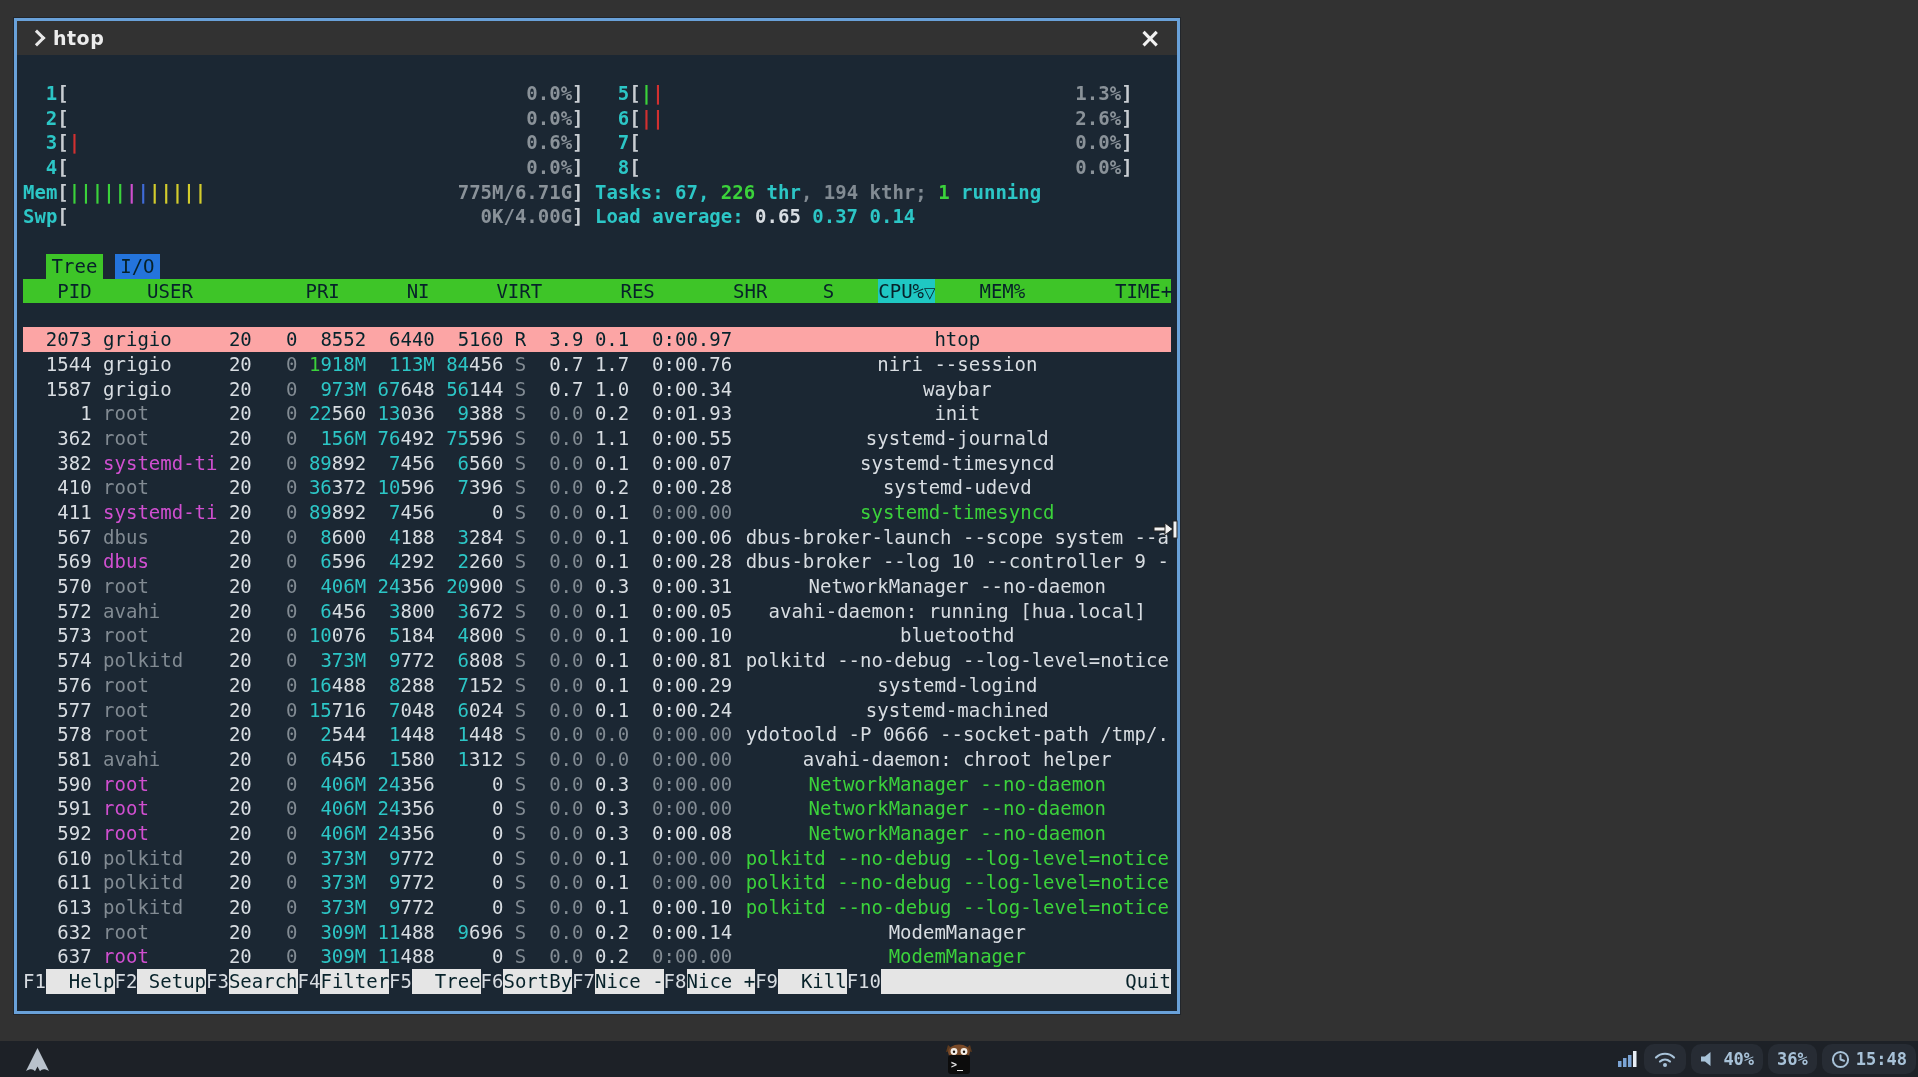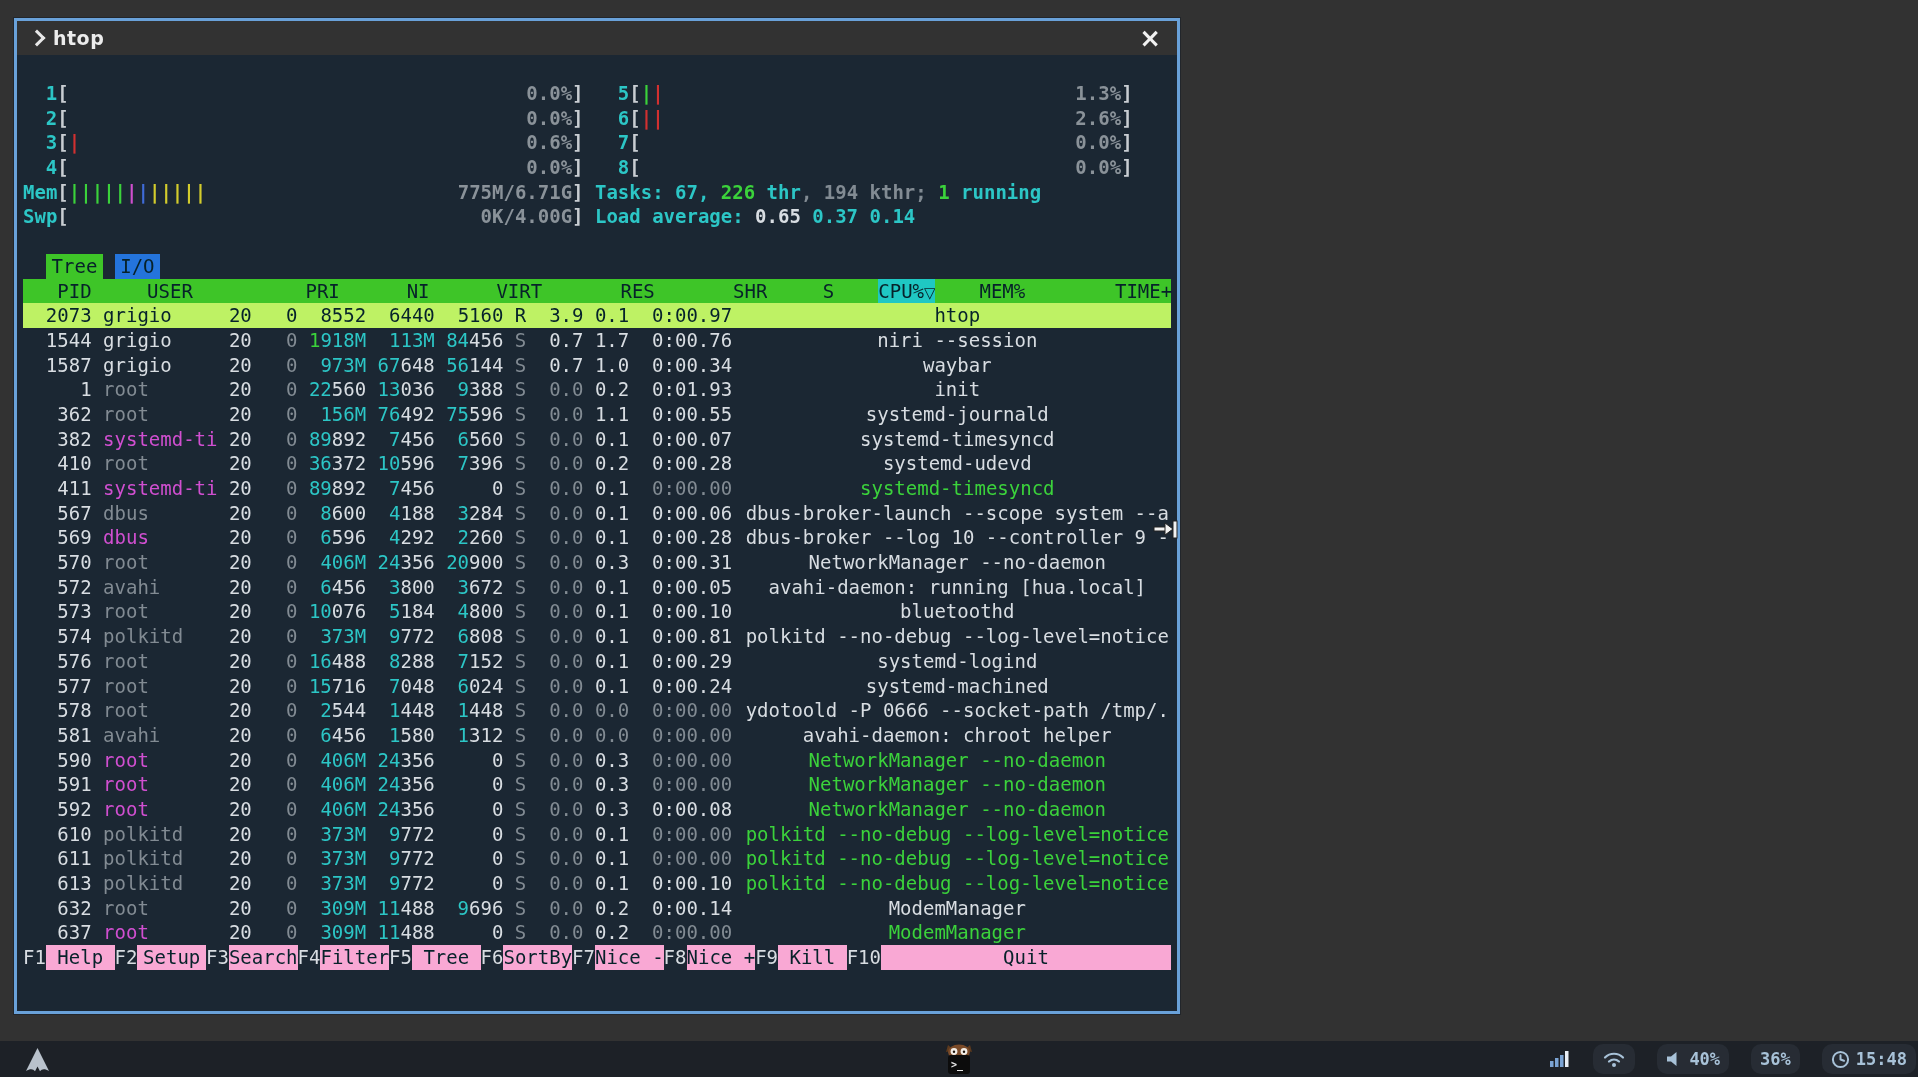--- a/index.html
+++ b/index.html
@@ -58,37 +58,37 @@
   .c-user{width:11ch;text-align:left;box-sizing:border-box;padding-left:1ch}
   .c-pri{width:3ch}
   .c-ni{width:4ch}
   .c-virt,.c-res,.c-shr{width:6ch}
   .c-s{width:2ch}
   .c-cpu{width:5ch}
   .c-mem{width:4ch}
   .c-time{width:9ch}
   .c-cmd{flex:1 1 auto;text-align:center;box-sizing:border-box;padding-left:1ch;overflow:hidden}
   .prow{cursor:default;}
-  .prow.selected{background:#bef264;}
+  .prow.selected{background:#fca5a5;margin-top:24px;}
   .prow.selected .cell,.prow.selected .cell span{color:#06232b !important;}
   .tria{font-family:"DejaVu Sans",sans-serif;font-size:15px;}
 
   
   .fbar{display:flex;}
   .fnum{white-space:pre;color:#d8dde2;}
-  .fdesc{display:inline-block;width:6ch;white-space:pre;background:#f9a8d4;color:#07222a;
-    text-align:center;overflow:hidden;}
+  .fdesc{display:inline-block;width:6ch;white-space:pre;background:#e5e5e5;color:#07222a;
+    text-align:right;overflow:hidden;}
   .fdesc.grow{flex:1 1 auto;}
 
   
   .taskbar{position:absolute;left:0;bottom:0;width:100%;height:36px;background:#1d2127;
     display:flex;align-items:center;}
   .tb-left{margin-left:24px;display:flex;align-items:center;}
   .tb-center{position:absolute;left:50%;transform:translateX(-50%);top:2px;}
-  .tb-right{margin-left:auto;display:flex;align-items:center;gap:22px;margin-right:2px;height:100%;}
+  .tb-right{margin-left:auto;display:flex;align-items:center;gap:5px;margin-right:2px;height:100%;}
   .pill{background:#272c34;border-radius:10px;height:30px;display:flex;align-items:center;
     padding:0 9px;gap:6px;color:#a8c2d8;font-family:"DejaVu Sans Mono",monospace;
     font-size:17px;font-weight:bold;}
   .tray-icon{display:flex;align-items:center;}
 
   
   .cursor{position:absolute;left:1152px;top:518px;}
 </style>
 </head>
 <body>

